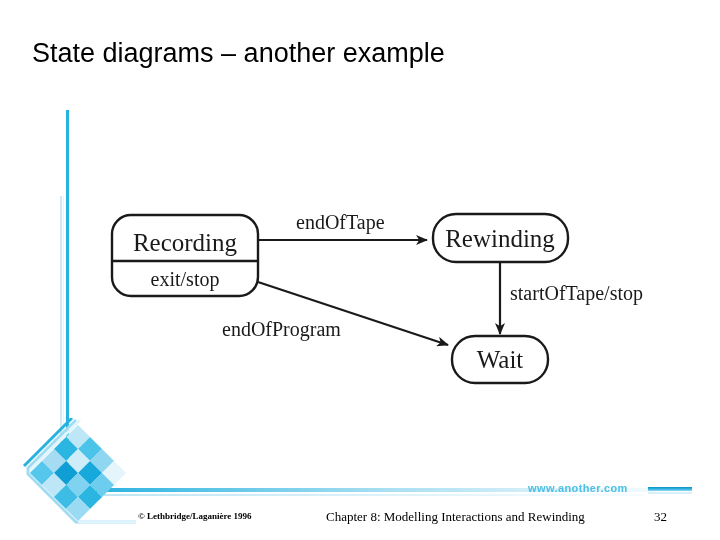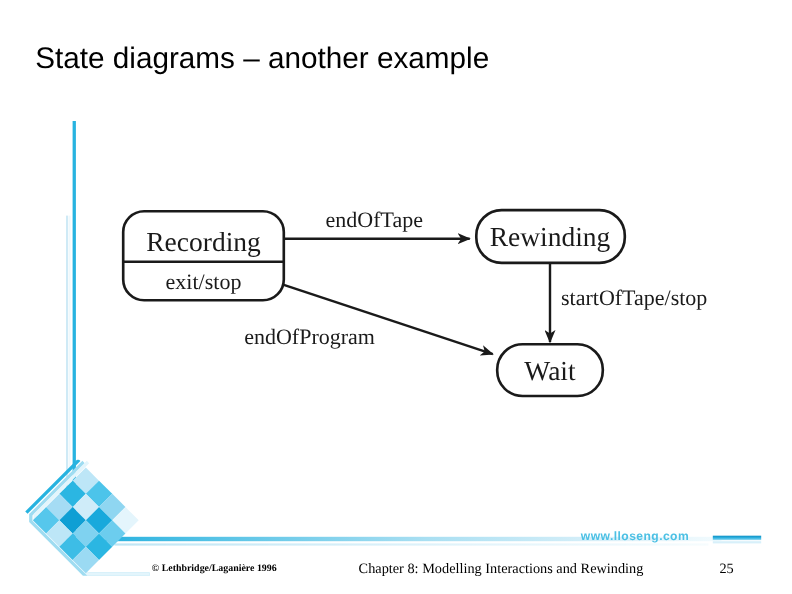--- a/index.html
+++ b/index.html
@@ -144,21 +144,21 @@
     font-family: "Liberation Serif", serif;
     font-size: 13px;
     color: #000000;
     white-space: nowrap;
   }
 
   
   #diagram {
     position: absolute;
     left: 100px;
-    top: 170px;
+    top: 193px;
     width: 580px;
     height: 210px;
   }
   #diagram svg { display: block; }
 
   .st-name {
     font-family: "Liberation Serif", serif;
     font-size: 25px;
     fill: #1a1a1a;
   }
@@ -224,25 +224,25 @@
       <rect x="0" y="0" width="17" height="17" fill="#7fd2f0"></rect>
       <rect x="17" y="0" width="17" height="17" fill="#2bb6e2"></rect>
 
       <rect x="-34" y="17" width="17" height="17" fill="#56c7ec"></rect>
       <rect x="-17" y="17" width="17" height="17" fill="#bde6f7"></rect>
       <rect x="0" y="17" width="17" height="17" fill="#3dbde6"></rect>
       <rect x="17" y="17" width="17" height="17" fill="#9bdaf3"></rect>
     </g>
   </svg>
 
-  <div id="website-text">www.lloseng.com</div>
+  <div id="website-text">www.another.com</div>
 
   <div id="footer-copyright">© Lethbridge/Laganière 1996</div>
   <div id="footer-chapter">Chapter 8: Modelling Interactions and Rewinding</div>
-  <div id="footer-pagenum">25</div>
+  <div id="footer-pagenum">32</div>
 
   <div id="diagram">
     <svg width="580" height="210" viewBox="0 0 580 210">
       <defs>
         <marker id="arrowhead" markerWidth="12" markerHeight="10" refX="11" refY="5" orient="auto" markerUnits="userSpaceOnUse">
           <path d="M 0 0 L 12 5 L 0 10 L 3.2 5 Z" fill="#1a1a1a"></path>
         </marker>
       </defs>
 
       <g>

